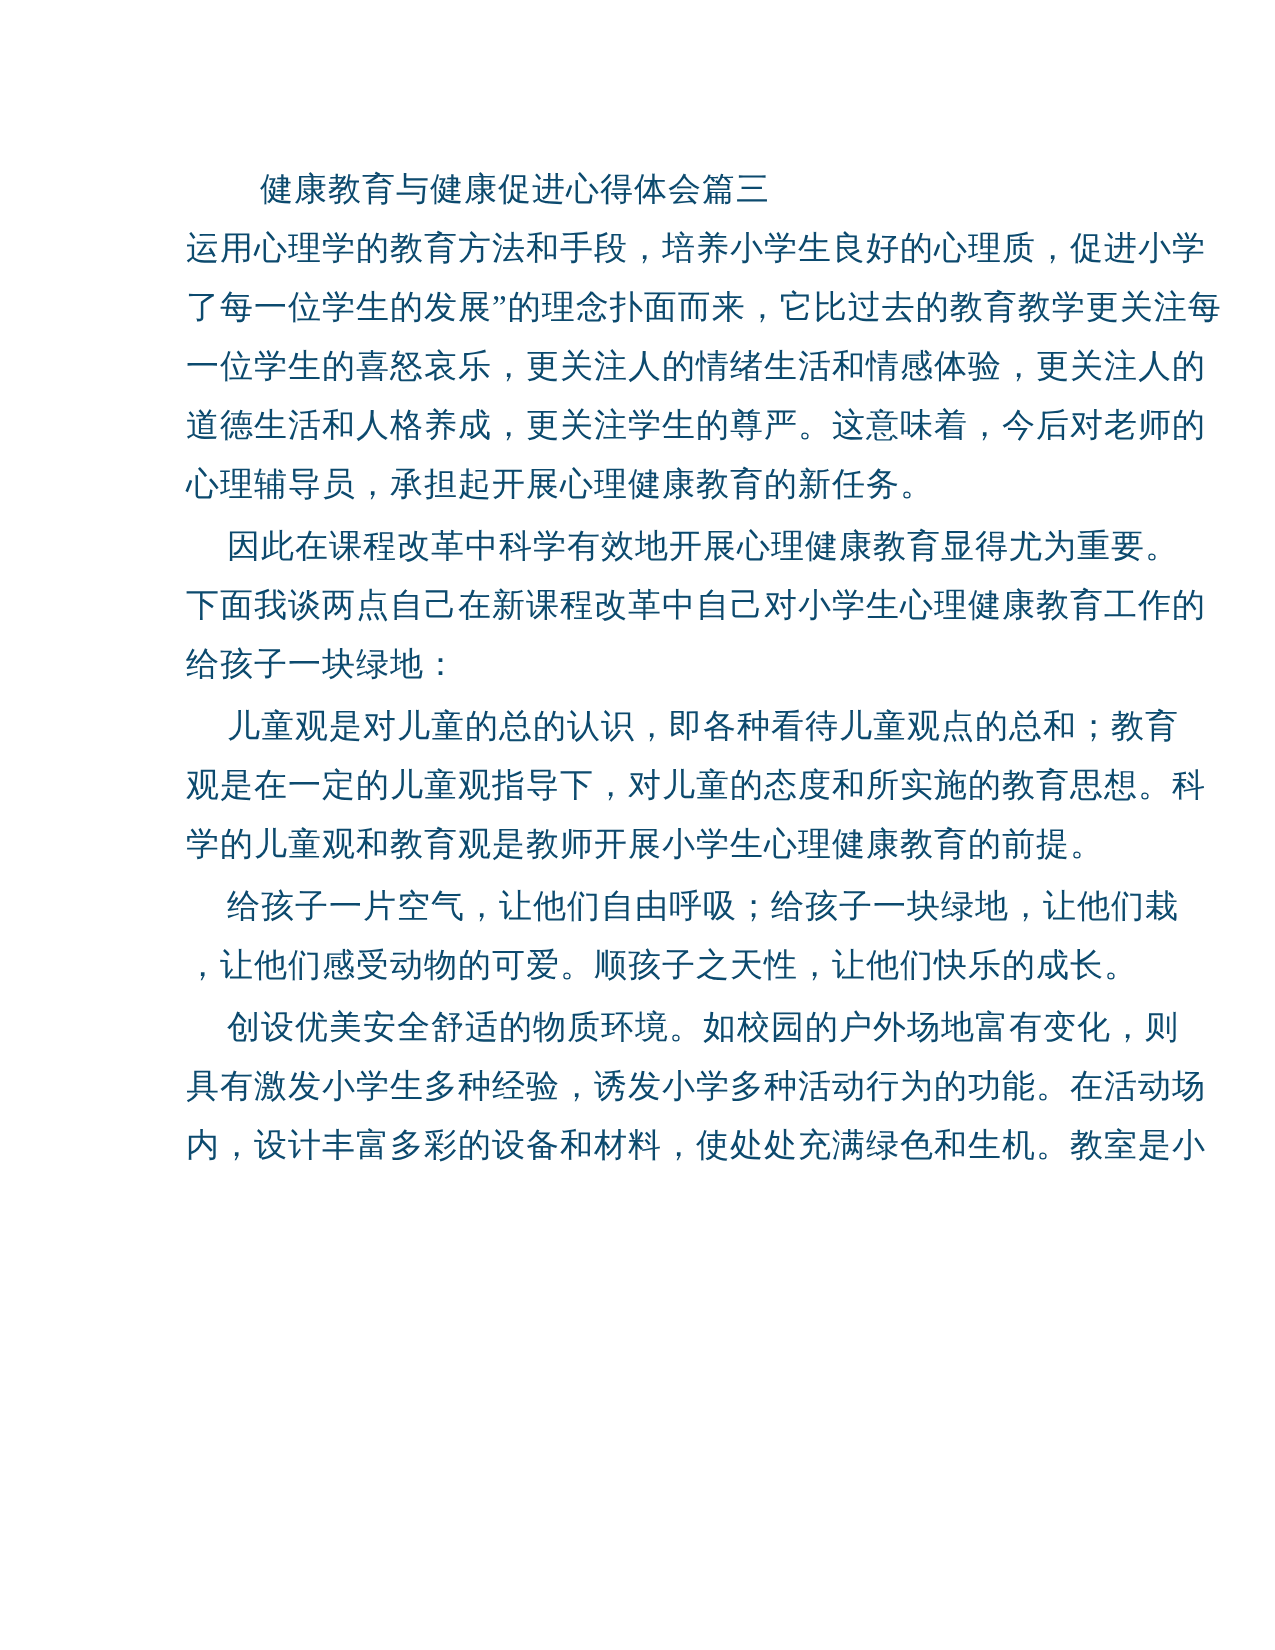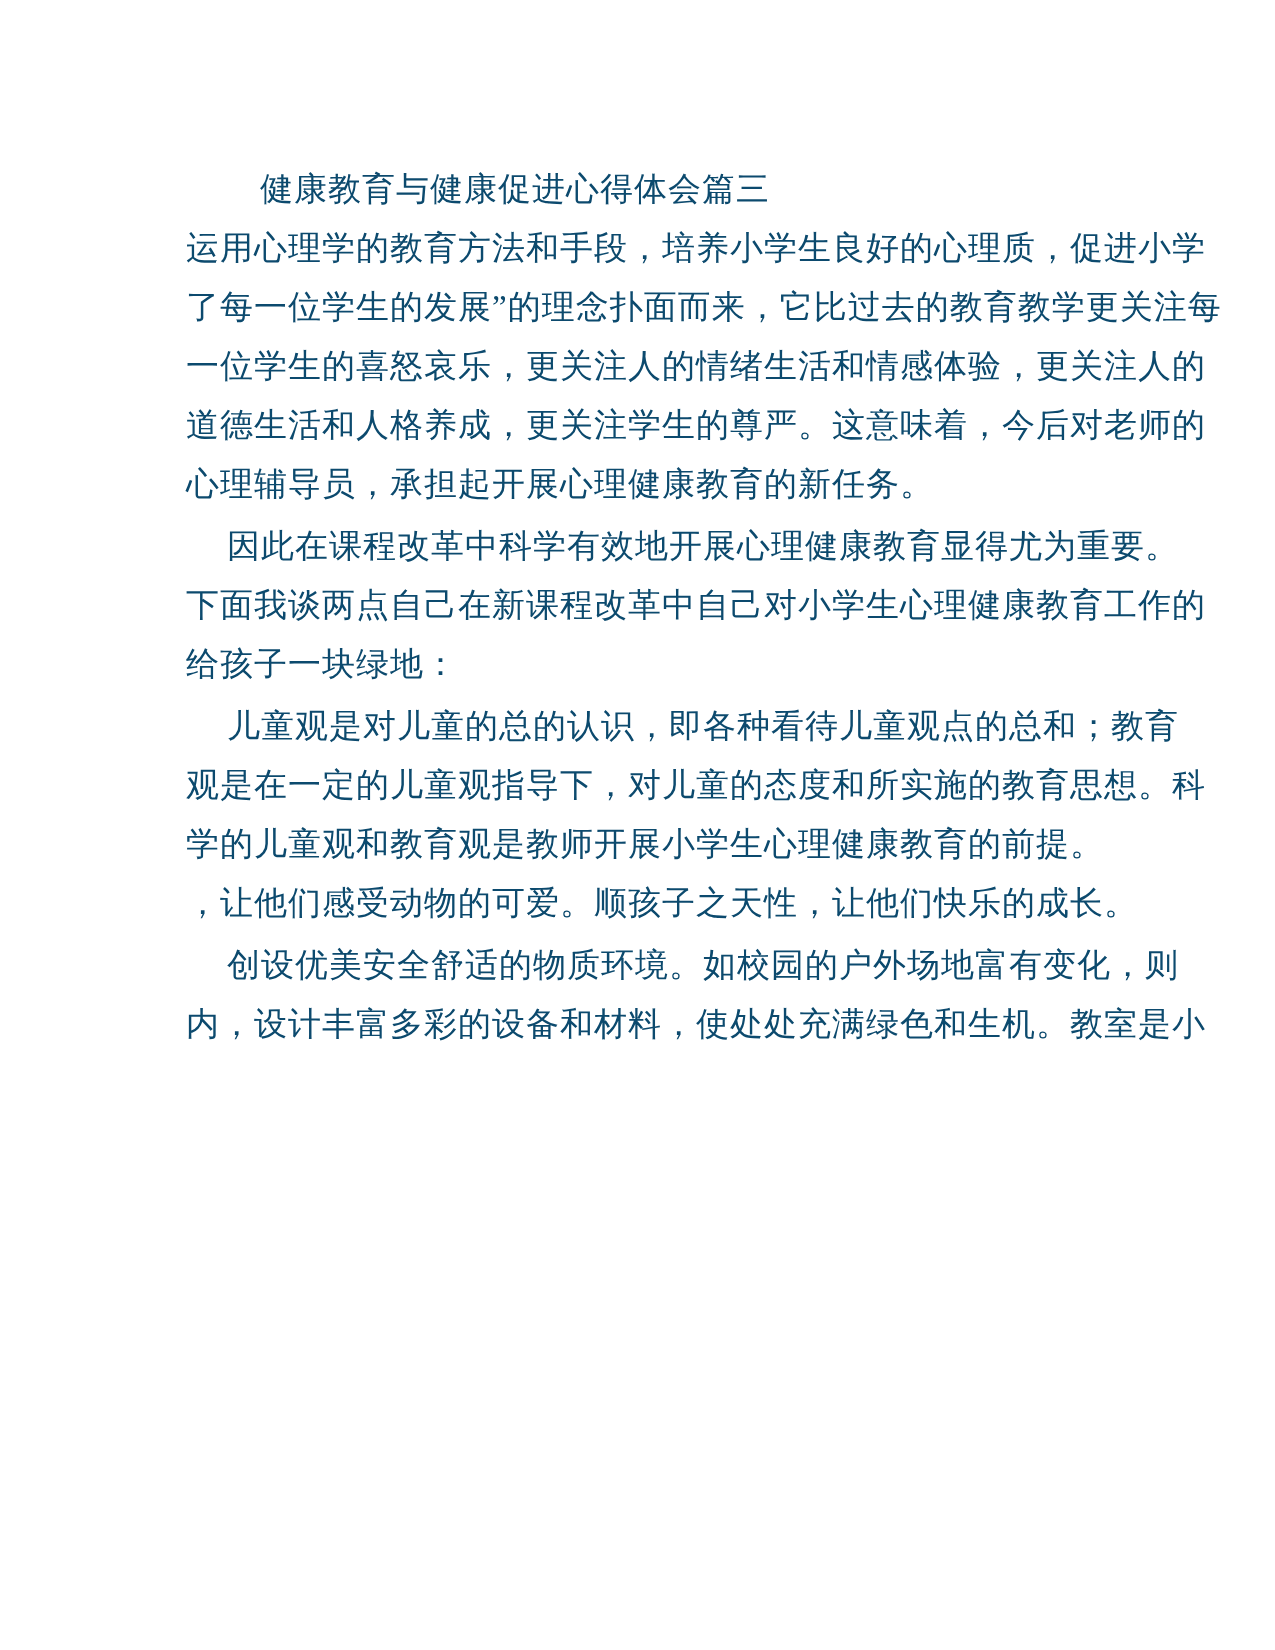--- a/index.html
+++ b/index.html
@@ -61,17 +61,19 @@
     <div class="line">了每一位学生的发展”的理念扑面而来，它比过去的教育教学更关注每</div>
     <div class="line">一位学生的喜怒哀乐，更关注人的情绪生活和情感体验，更关注人的</div>
     <div class="line">道德生活和人格养成，更关注学生的尊严。这意味着，今后对老师的</div>
     <div class="line">心理辅导员，承担起开展心理健康教育的新任务。</div>
     <div class="line indent-para para-start">因此在课程改革中科学有效地开展心理健康教育显得尤为重要。</div>
     <div class="line">下面我谈两点自己在新课程改革中自己对小学生心理健康教育工作的</div>
     <div class="line">给孩子一块绿地：</div>
     <div class="line indent-para para-start">儿童观是对儿童的总的认识，即各种看待儿童观点的总和；教育</div>
     <div class="line">观是在一定的儿童观指导下，对儿童的态度和所实施的教育思想。科</div>
     <div class="line">学的儿童观和教育观是教师开展小学生心理健康教育的前提。</div>
+    <div class="line indent-para para-start">给孩子一片空气，让他们自由呼吸；给孩子一块绿地，让他们栽</div>
     <div class="line">，让他们感受动物的可爱。顺孩子之天性，让他们快乐的成长。</div>
     <div class="line indent-para para-start">创设优美安全舒适的物质环境。如校园的户外场地富有变化，则</div>
+    <div class="line">具有激发小学生多种经验，诱发小学多种活动行为的功能。在活动场</div>
     <div class="line">内，设计丰富多彩的设备和材料，使处处充满绿色和生机。教室是小</div>
   </div>
 </div>
 
 </body></html>

